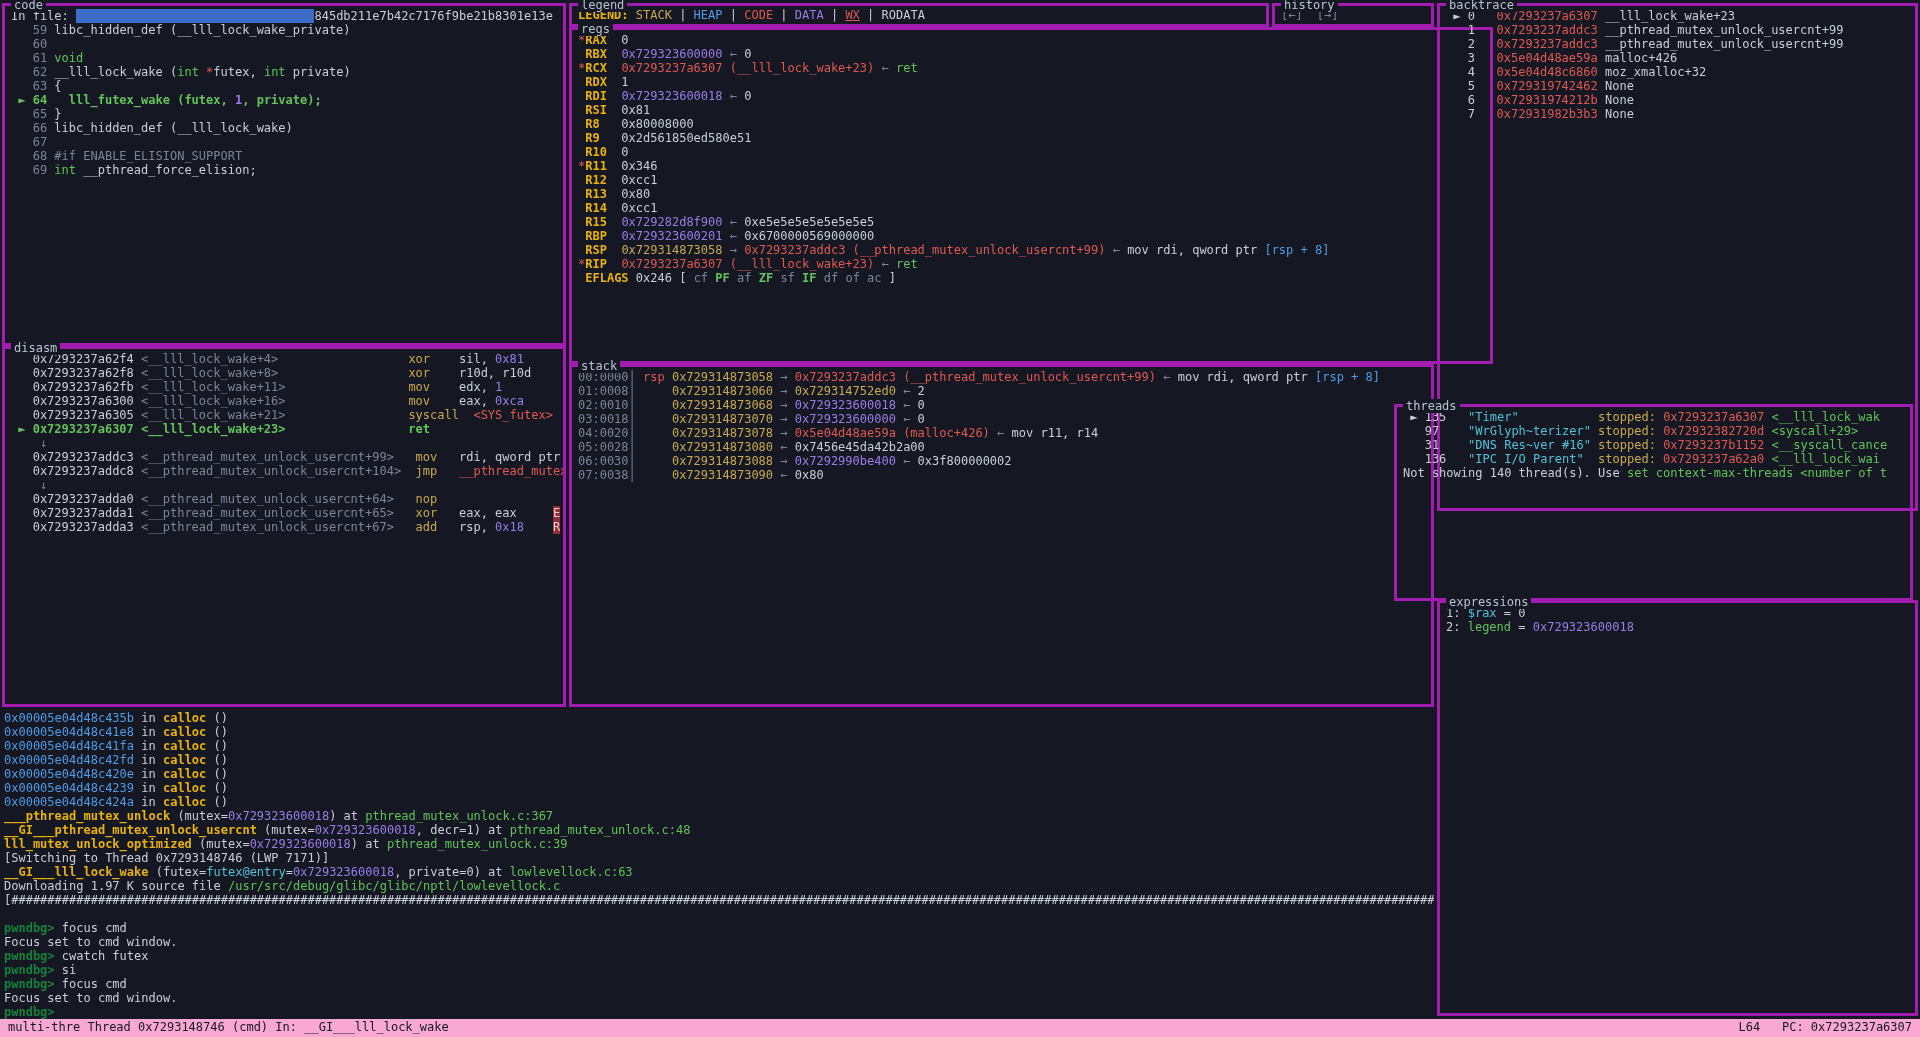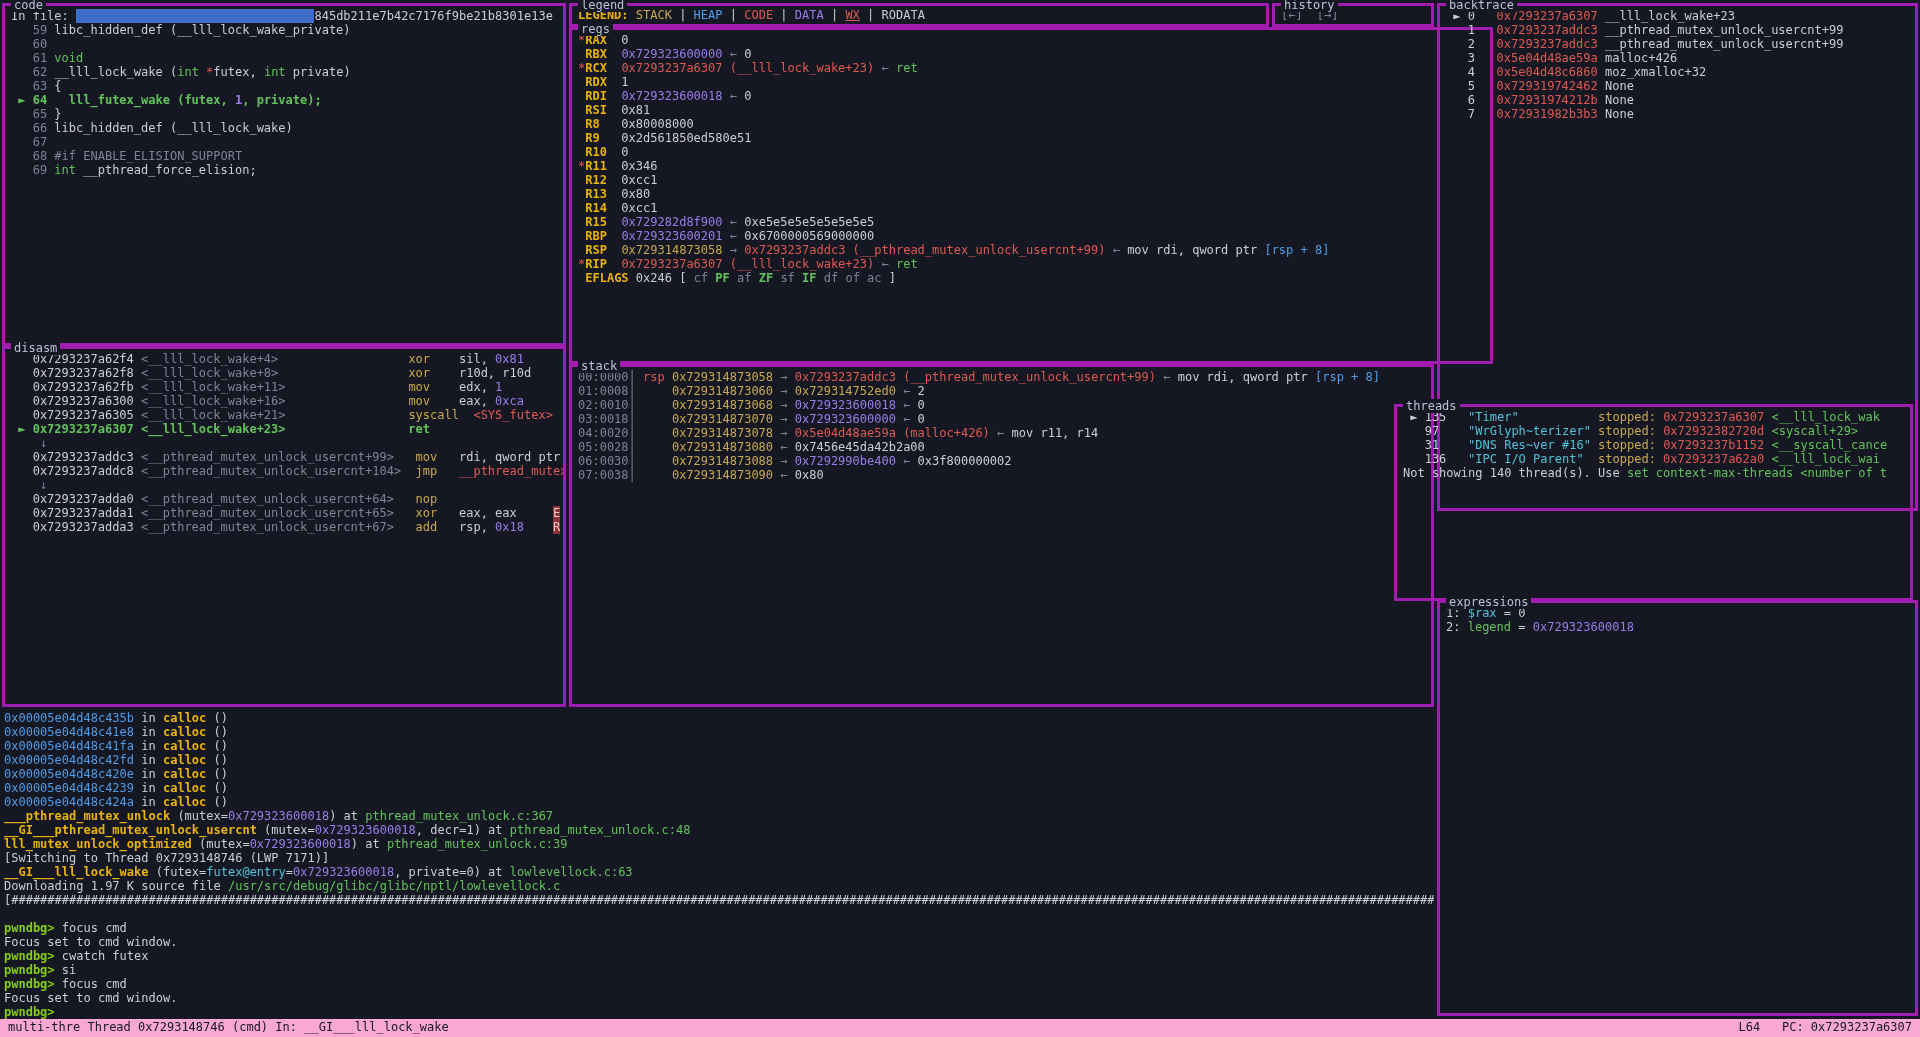--- a/index.html
+++ b/index.html
@@ -10,21 +10,21 @@
   .ptitle { position:absolute; top:-8px; left:6px; background:#151822; padding:0 3px;
             color:#b9c2d4; line-height:14px; z-index:2; }
   .pbody  { padding:3px 6px; white-space:pre; overflow:hidden; height:100%; }
   .tline  { min-height:14px; }
 
   
   .w  {color:#c9ced9}
   .b  {color:#eab308;font-weight:bold}
   .gy {color:#7c8498}
   .r  {color:#df5953}
-  .rb {color:#84cc16;font-weight:bold}
+  .rb {color:#15803d;font-weight:bold}
   .g  {color:#62c25b}
   .gb {color:#62c25b;font-weight:bold}
   .y  {color:#c9a94f}
   .bl {color:#4f9ce8}
   .pu {color:#9b7de9}
   .pub{color:#9b7de9;font-weight:bold}
   .cy {color:#52c2d9}
   .ul {text-decoration:underline}
   .hl {background:#3d6cc9}
   .tr {background:#8f3038;color:#f2c7c7}

